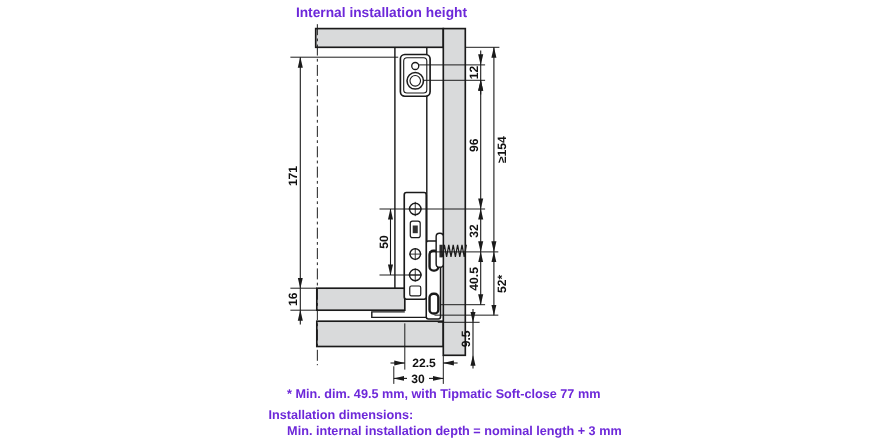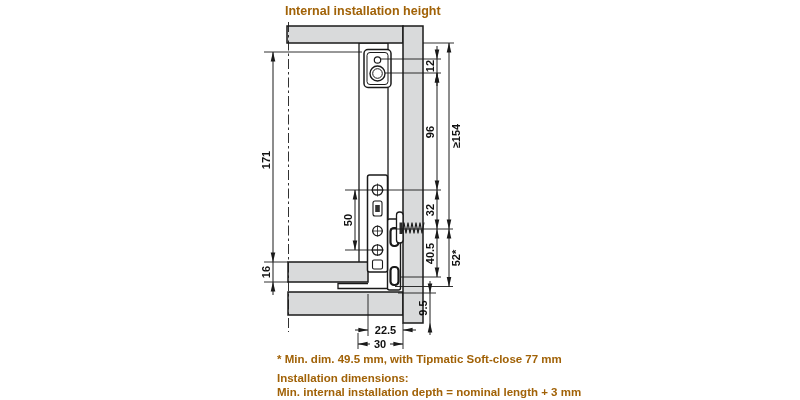--- a/index.html
+++ b/index.html
@@ -1,20 +1,20 @@
 <!DOCTYPE html>
 <html><head>
 <meta charset="utf-8">
 <style>
   html,body{margin:0;padding:0;background:#fff;}
   body{width:800px;height:400px;position:relative;font-family:"Liberation Sans",sans-serif;overflow:hidden;}
-  .txt{position:absolute;color:#a16207;font-weight:700;white-space:nowrap;margin-left:16px;}
+  .txt{position:absolute;color:#6d28d9;font-weight:700;white-space:nowrap;}
   #title{left:269px;top:4px;font-size:12.5px;}
   #foot1{left:261px;top:353px;font-size:11.5px;}
-  #foot2{left:261px;top:372px;font-size:11.5px;}
+  #foot2{left:244px;top:372px;font-size:11.5px;}
   #foot3{left:261px;top:386px;font-size:11.5px;text-align:right;}
   svg{position:absolute;left:0;top:0;}
   .part{fill:#d9dadb;stroke:#1a1a1a;stroke-width:1.5;}
   .white{fill:#ffffff;stroke:#1a1a1a;}
   .ln{stroke:#1a1a1a;fill:none;}
   .dim{font:700 11px "Liberation Sans",sans-serif;fill:#111;}
 </style>
 </head>
 <body>
 

